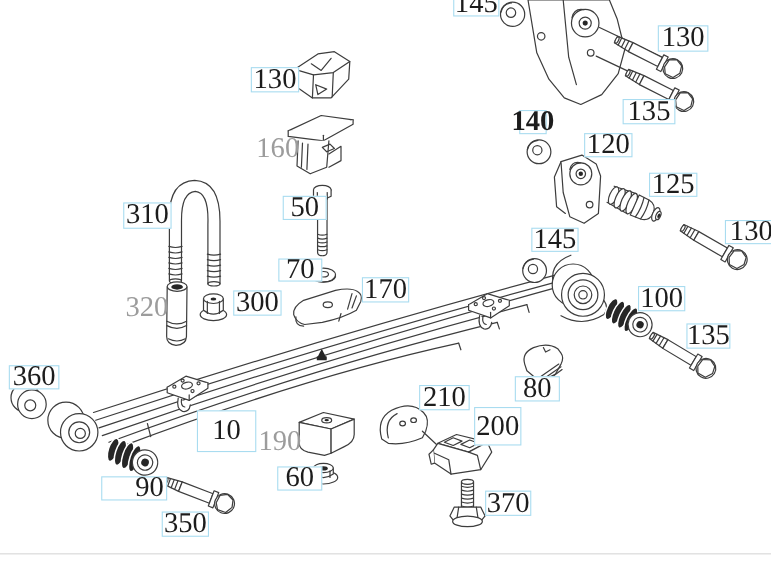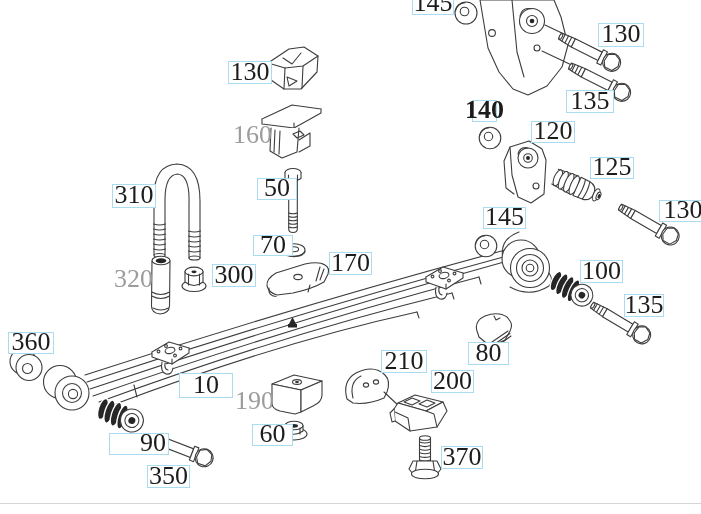--- a/index.html
+++ b/index.html
@@ -333,24 +333,24 @@
       <div class="callout" style="left: 659px; top: 200px; width: 48px; height: 22px;">130</div>
       <div class="callout" style="left: 483px; top: 207px; width: 43px; height: 22px;">145</div>
       <div class="callout" style="left: 253px; top: 235px; width: 40px; height: 21px;">70</div>
       <div class="callout" style="left: 329px; top: 252px; width: 43px; height: 23px;">170</div>
       <div class="callout" style="left: 212px; top: 264px; width: 44px; height: 23px;">300</div>
       <div class="callout plain" style="left: 114px; top: 266px;">320</div>
       <div class="callout" style="left: 580px; top: 260px; width: 43px; height: 23px;">100</div>
       <div class="callout" style="left: 624px; top: 294px; width: 40px; height: 23px;">135</div>
       <div class="callout" style="left: 8px; top: 332px; width: 46px; height: 22px;">360</div>
       <div class="callout" style="left: 468px; top: 342px; width: 41px; height: 23px;">80</div>
-      <div class="callout" style="left: 179px; top: 373px; width: 54px; height: 25px; text-align: right;">10</div>
+      <div class="callout" style="left: 179px; top: 373px; width: 54px; height: 38px; text-align: right;">10</div>
       <div class="callout" style="left: 381px; top: 350px; width: 46px; height: 23px;">210</div>
-      <div class="callout" style="left: 431px; top: 370px; width: 43px; height: 23px;">200</div>
+      <div class="callout" style="left: 431px; top: 370px; width: 43px; height: 35px;">200</div>
       <div class="callout plain" style="left: 235px; top: 388px;">190</div>
-      <div class="callout" style="left: 109px; top: 433px; width: 60px; height: 22px; padding-left: 28px;">90</div>
+      <div class="callout" style="left: 92px; top: 433px; width: 60px; height: 22px; padding-left: 28px;">90</div>
       <div class="callout" style="left: 252px; top: 424px; width: 41px; height: 22px;">60</div>
       <div class="callout" style="left: 147px; top: 465px; width: 43px; height: 23px;">350</div>
       <div class="callout" style="left: 441px; top: 446px; width: 42px; height: 23px; text-align: center;">370</div>
     </div>
 
 <div class="hr"></div>
 </div>
 
 </body></html>

